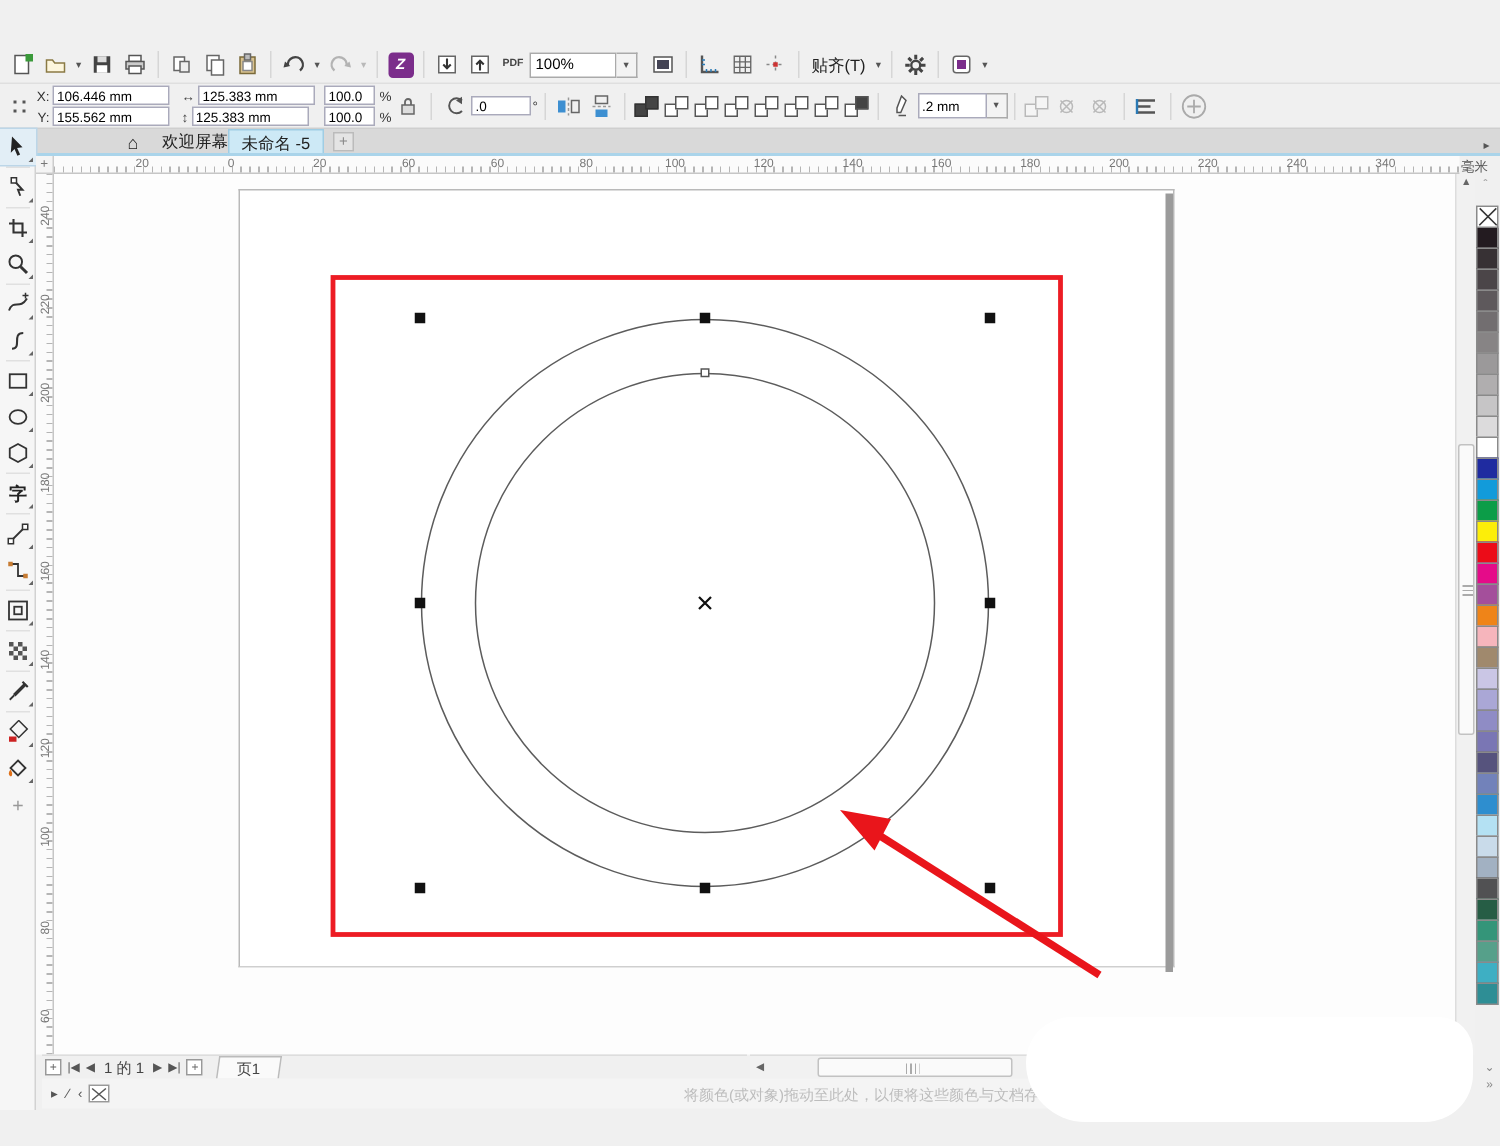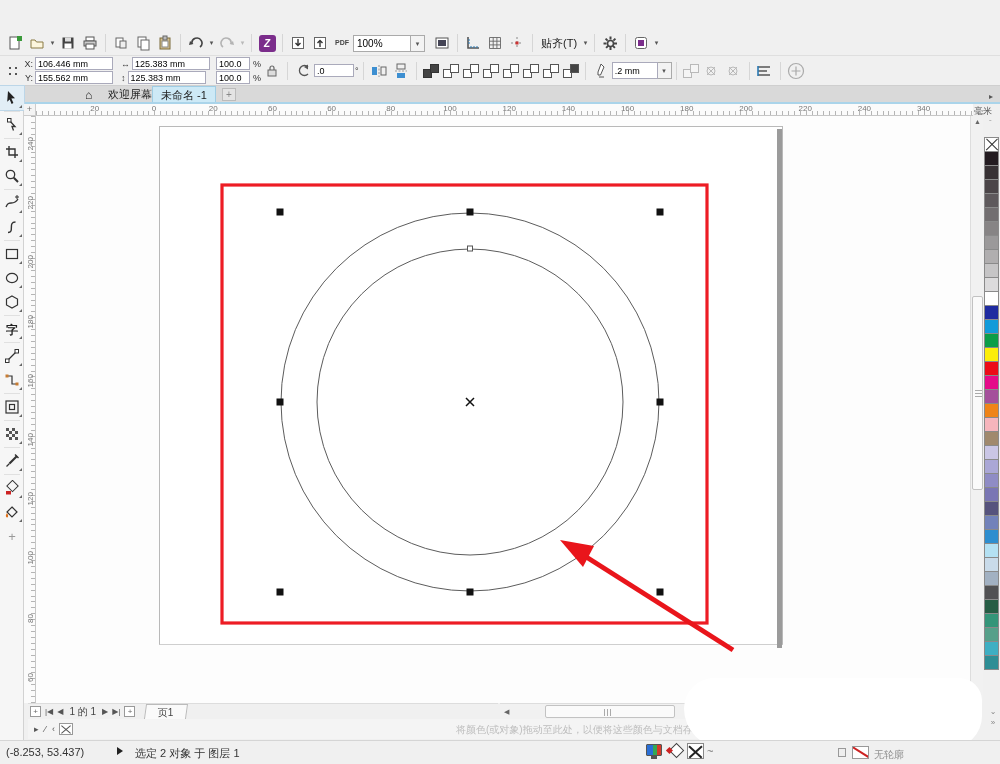--- a/index.html
+++ b/index.html
@@ -417,21 +417,21 @@
         <svg width="20" height="20">
           <circle cx="10" cy="10" r="7.5" fill="none" stroke="#aaa" stroke-width="1.2"></circle>
           <path d="M10 5.5 v9 M5.5 10 h9" stroke="#aaa" stroke-width="1.2"></path>
         </svg>
       </span>
   </div>
 
   <div class="tabrow">
     <span class="home-ic">⌂</span>
     <span class="tab welcome">欢迎屏幕</span>
-    <span class="tab doc">未命名 -1</span>
+    <span class="tab doc">未命名 -5</span>
     <span class="tab-new">+</span>
   </div>
 
   <div class="toolbox" id="toolbox">
       <div class="tool sel">
         <svg width="16" height="16">
           <path d="M4 1 L11 8.2 L7.4 8.6 L9.4 13 L7.6 13.9 L5.7 9.4 L3.2 11.8 Z" fill="#222"></path>
         </svg>
         <span class="fly"></span>
       </div>
@@ -709,26 +709,14 @@
   <div class="docpal-row">
     <span class="docpal-ic">▸</span>
     <span class="docpal-ic">⁄</span>
     <span class="docpal-ic">‹</span>
     <span class="docpal-swatch"></span>
     <span class="docpal-hint">将颜色(或对象)拖动至此处，以便将这些颜色与文档存储在一起</span>
   </div>
 
   <div class="blob"></div>
 
-  <div class="statusbar">
-    <span class="coords">(-8.253, 53.437)</span>
-    <span class="st-arrow"></span>
-    <span class="sel-info">选定 2 对象 于 图层 1</span>
-    <span class="monitor-ic"></span>
-    <span class="fill-ic"></span>
-    <span class="nofill-ic"></span>
-    <span class="tilde">~</span>
-    <span class="pen-ic"></span>
-    <span class="outline-swatch"></span>
-    <span class="outline-text">无轮廓</span>
-  </div>
 
 </div>
 
 </body></html>

